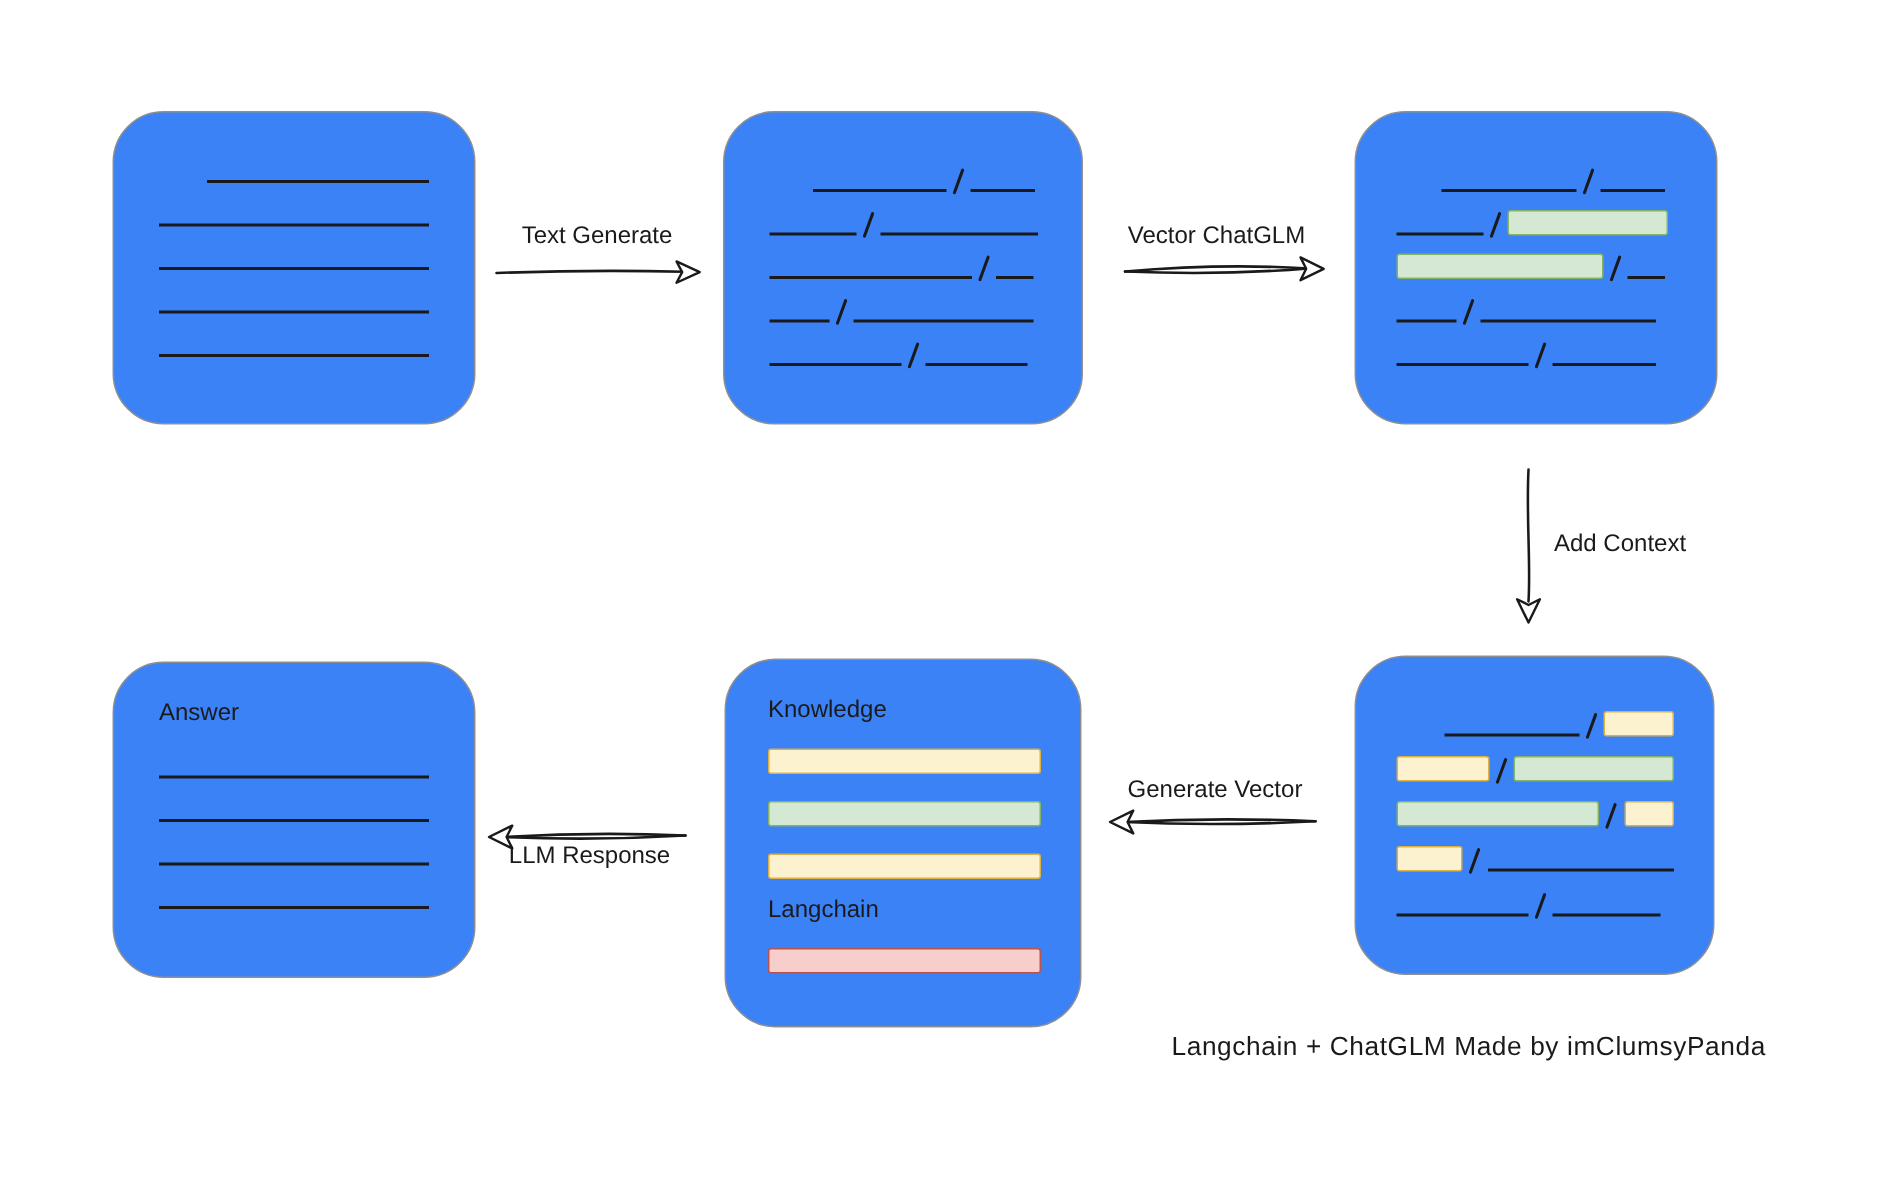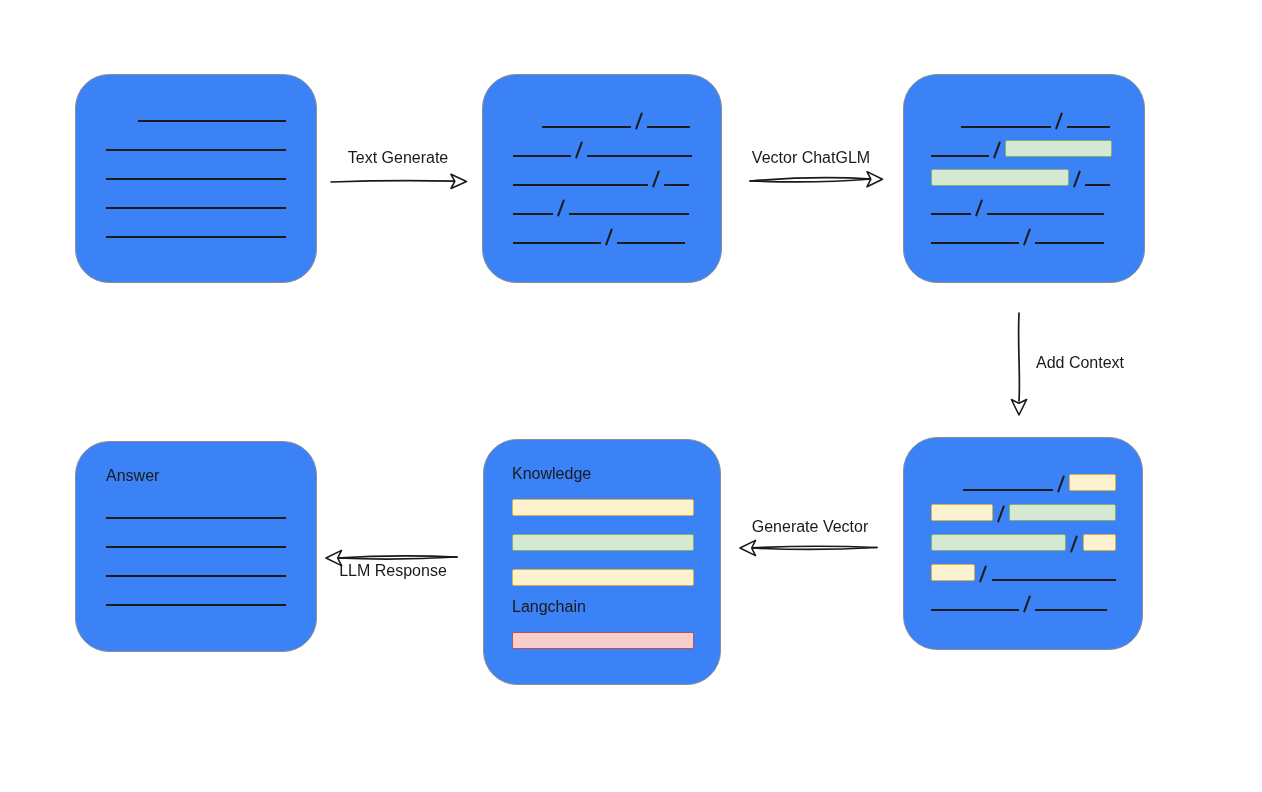--- a/index.html
+++ b/index.html
@@ -243,14 +243,15 @@
       <polygon points="341.5,550.4 326,558 341.5,565.6 337.7,558"></polygon>
     </g>
   </svg>
 
   <div class="arrow-label" style="left:333px;top:148px;width:130px;">Text Generate</div>
   <div class="arrow-label" style="left:746px;top:148px;width:130px;">Vector ChatGLM</div>
   <div class="arrow-label" style="left:1036px;top:353px;text-align:left;">Add Context</div>
   <div class="arrow-label" style="left:737px;top:517px;width:146px;">Generate Vector</div>
   <div class="arrow-label" style="left:327px;top:529px;width:132px;margin-top:32px;">LLM Response</div>
 
+  <div id="caption">Langchain + ChatGLM Made by imClumsyPanda</div>
 
 </div>
 
 </body></html>

